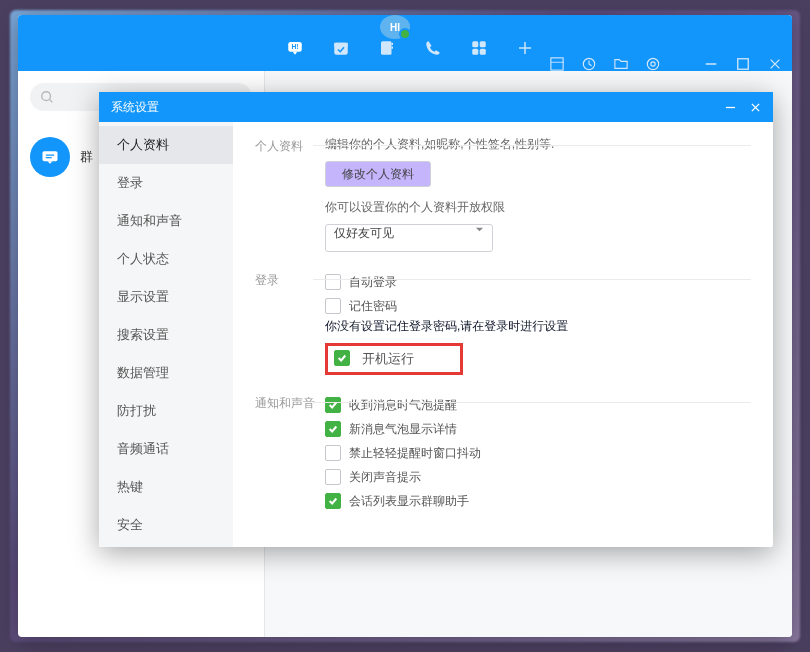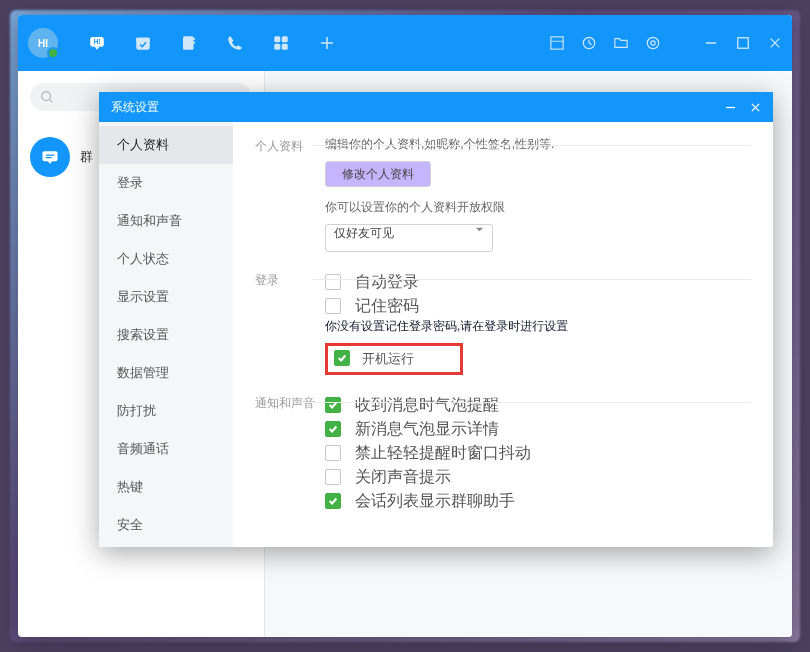--- a/index.html
+++ b/index.html
@@ -1,19 +1,19 @@
 <!DOCTYPE html>
 <html><head>
 <meta charset="utf-8">
 <style>
   html,body{margin:0;padding:0;font-family:"Microsoft YaHei","PingFang SC",Arial,sans-serif;font-size:13px;color:#333;}
   body{background:#4a3f5f;width:810px;height:652px;overflow:hidden;position:relative;}
   .bg{position:absolute;inset:10px;background:linear-gradient(135deg,#7aa7d8 0%,#5a4a7a 40%,#8a7aa0 100%);border-radius:6px;filter:blur(1px);}
   .main-window{position:absolute;left:18px;top:15px;width:774px;height:622px;background:#fff;border-radius:4px;box-shadow:0 4px 20px rgba(0,0,0,.3);overflow:hidden;}
-  .titlebar{height:56px;background:#1296fb;display:flex;align-items:center;padding:0 10px;}
+  .titlebar{height:56px;background:#1296fb;display:flex;align-items:center;padding:0 10px;flex-direction:column;}
   .avatar{width:30px;height:30px;border-radius:50%;background:#5fb4f0;display:flex;align-items:center;justify-content:center;color:#fff;font-size:10px;font-weight:bold;margin-right:20px;position:relative;}
   .avatar::after{content:"";position:absolute;right:-1px;bottom:-1px;width:8px;height:8px;background:#43b244;border-radius:50%;border:2px solid #1296fb;}
   .tb-icons{display:flex;gap:28px;align-items:center;margin-left:10px;}
   .tb-icon{width:18px;height:18px;fill:#cfe6fb;cursor:pointer;}
   .tb-icon.active{fill:#fff;}
   .tb-right{margin-left:auto;display:flex;gap:18px;align-items:center;}
   .tb-small{width:14px;height:14px;fill:#cfe6fb;stroke:#cfe6fb;cursor:pointer;}
   .active-indicator{position:absolute;left:105px;top:56px;width:0;height:0;border-left:7px solid transparent;border-right:7px solid transparent;border-bottom:7px solid #fff;}
   .body-row{display:flex;height:calc(100% - 56px);}
   .left-col{width:222px;border-right:1px solid #e6e6e6;padding:12px;}
@@ -35,21 +35,21 @@
   .dlg-content{flex:1;padding:14px 22px 10px 22px;overflow:auto;color:#555;}
   .section{display:flex;margin-bottom:18px;}
   .sec-label{width:70px;color:#9a9a9a;font-size:12px;padding-top:2px;flex-shrink:0;}
   .sec-body{flex:1;}
   .sec-line{position:relative;}
   .sec-line::before{content:"";position:absolute;left:58px;right:0;top:9px;border-top:1px solid #ebebeb;}
   .desc{font-size:12px;color:#666;margin-bottom:8px;}
   .btn{display:inline-block;height:26px;line-height:24px;padding:0 16px;border:1px solid #cfd3d8;border-radius:3px;background:#c4b5fd;font-size:12px;color:#444;cursor:pointer;}
   .select{display:inline-flex;height:26px;width:150px;border:1px solid #cfd3d8;border-radius:3px;padding:0 8px;font-size:12px;color:#444;justify-content:space-between;cursor:pointer;background:#fff;}
   .select svg{width:9px;height:9px;fill:#888;}
-  .chk-row{display:flex;align-items:center;gap:14px;height:24px;font-size:16px;color:#555;}
+  .chk-row{display:flex;align-items:center;gap:8px;height:24px;font-size:12px;color:#555;}
   .chk{width:14px;height:14px;border:1px solid #c4c8cd;border-radius:2px;background:#fff;display:inline-flex;align-items:center;justify-content:center;flex-shrink:0;}
   .chk.on{background:#43b244;border-color:#43b244;}
   .chk.on svg{width:10px;height:10px;stroke:#fff;fill:none;stroke-width:2.4;}
   .disabled-note{font-size:12px;color:#0f172a;margin:0 0 6px 0;}
   .redbox{border:3px solid #e53935;padding:4px 46px 4px 6px;display:inline-flex;align-items:flex-start;gap:12px;margin-top:2px;}
 </style>
 </head>
 <body>
 
 <div class="bg"></div>

